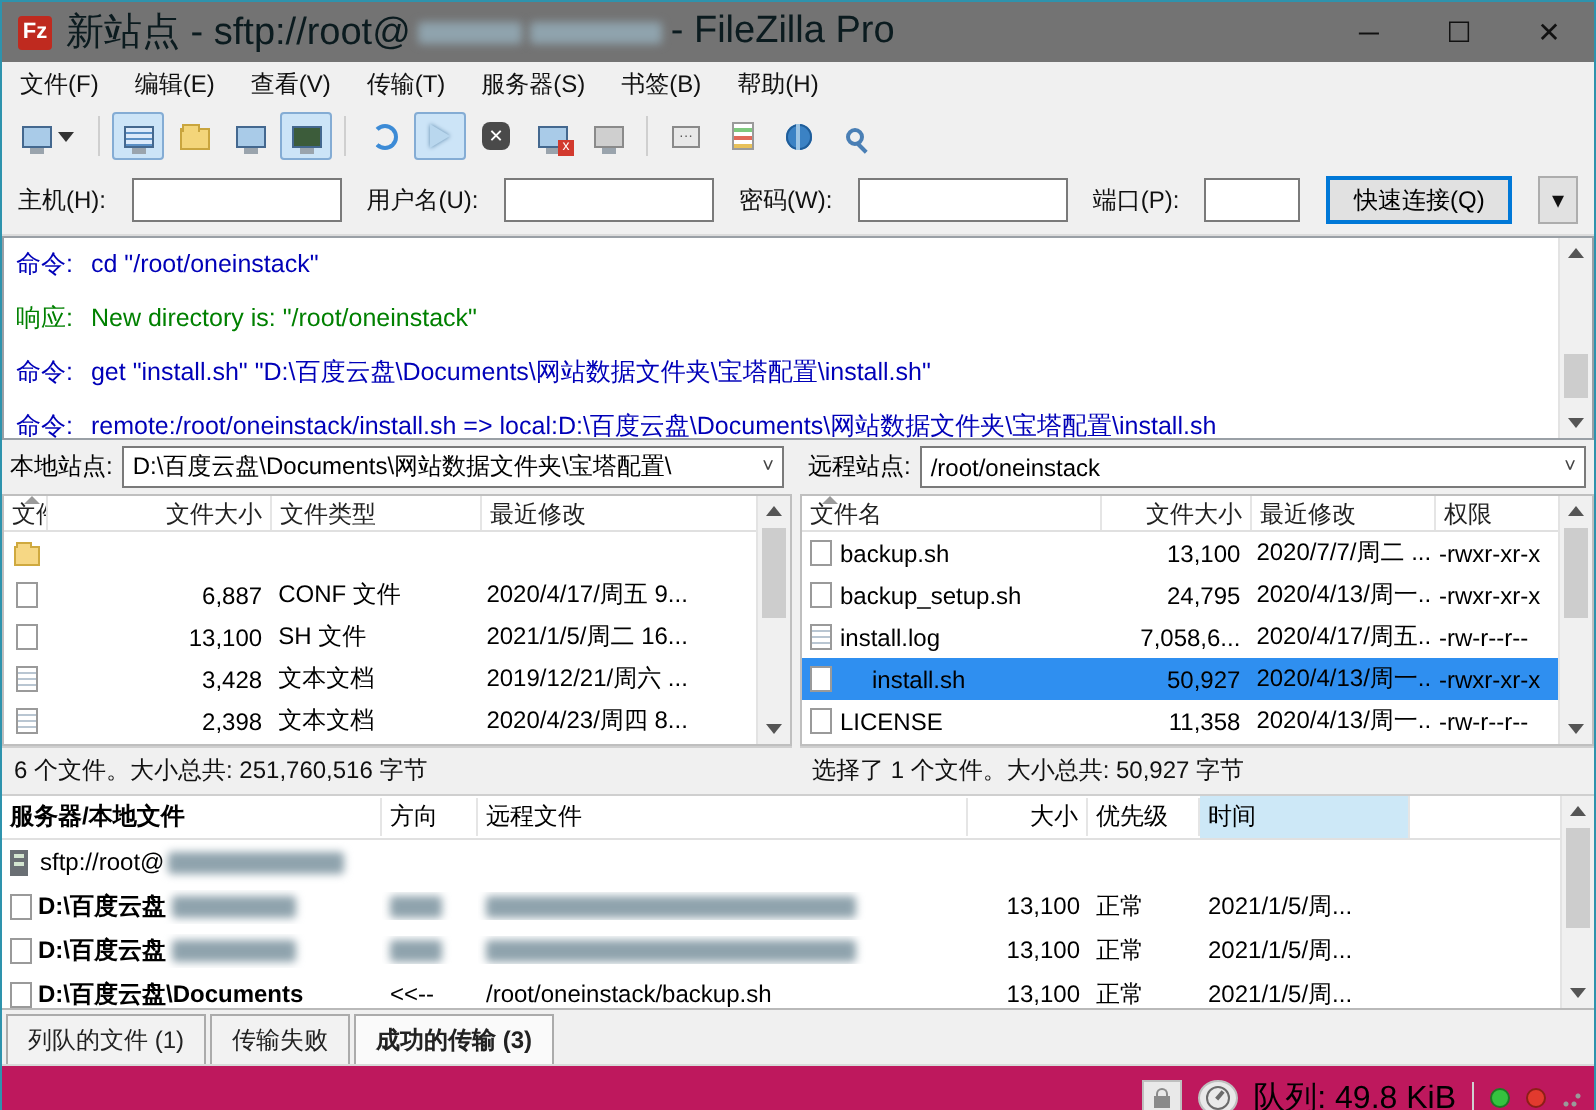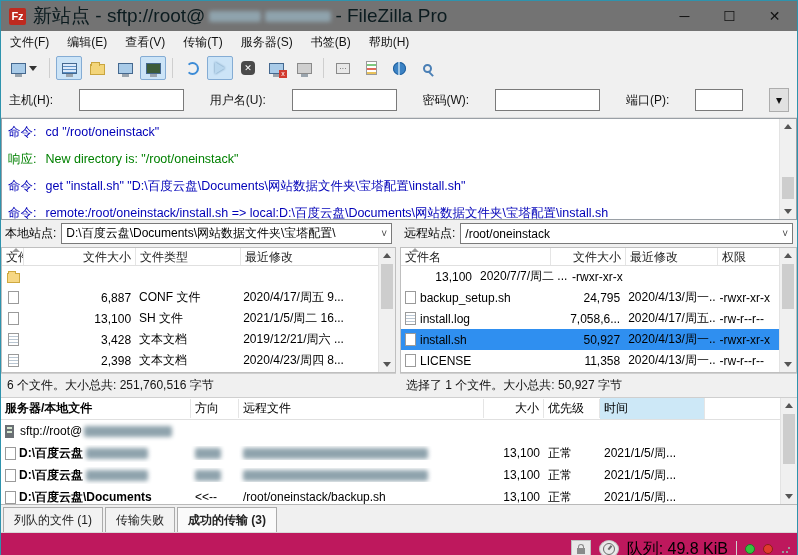--- a/index.html
+++ b/index.html
@@ -211,20 +211,21 @@
 
   <div class="quickbar">
     <span>主机(H):</span>
     <input class="qc-input qc-host" value="" style="">
     <span>用户名(U):</span>
     <input class="qc-input qc-user" value="" style="">
     <span>密码(W):</span>
     <input class="qc-input qc-pass" value="" style="">
     <span>端口(P):</span>
     <input class="qc-input qc-port" value="" style="">
+    <button class="qc-btn">快速连接(Q)</button>
     <div class="qc-drop">▾</div>
   </div>
 
   <div class="log">
     <div class="log-line t-command">
       <span class="lbl">命令:</span>
       <span>cd "/root/oneinstack"</span>
     </div>
     <div class="log-line t-response">
       <span class="lbl">响应:</span>
@@ -333,20 +334,24 @@
       </div>
       <div class="list">
         <div class="lheader">
           <div class="hcell rc0 sorted">文件名</div>
           <div class="hcell rc1 num">文件大小</div>
           <div class="hcell rc2">最近修改</div>
           <div class="hcell rc3">权限</div>
         </div>
         <div class="lbody">
           <div class="lrow">
+            <div class="cell rc0" style="display:flex;align-items:center;gap:4px">
+              <span class="fi-page"></span>
+              <span>backup.sh</span>
+              </div>
             <div class="cell rc1 num">13,100</div>
             <div class="cell rc2">2020/7/7/周二 ...</div>
             <div class="cell rc3">-rwxr-xr-x</div>
           </div>
           <div class="lrow">
             <div class="cell rc0" style="display:flex;align-items:center;gap:4px">
               <span class="fi-page"></span>
               <span>backup_setup.sh</span>
               </div>
             <div class="cell rc1 num">24,795</div>
@@ -356,21 +361,21 @@
           <div class="lrow">
             <div class="cell rc0" style="display:flex;align-items:center;gap:4px">
               <span class="fi-page txt"></span>
               <span>install.log</span>
               </div>
             <div class="cell rc1 num">7,058,6...</div>
             <div class="cell rc2">2020/4/17/周五...</div>
             <div class="cell rc3">-rw-r--r--</div>
           </div>
           <div class="lrow sel">
-            <div class="cell rc0" style="display:flex;align-items:center;gap:4px">
+            <div class="cell rc0" style="display:flex;align-items:center;gap:20px">
               <span class="fi-page"></span>
               <span>install.sh</span>
               </div>
             <div class="cell rc1 num">50,927</div>
             <div class="cell rc2">2020/4/13/周一...</div>
             <div class="cell rc3">-rwxr-xr-x</div>
           </div>
           <div class="lrow">
             <div class="cell rc0" style="display:flex;align-items:center;gap:4px">
               <span class="fi-page"></span>

